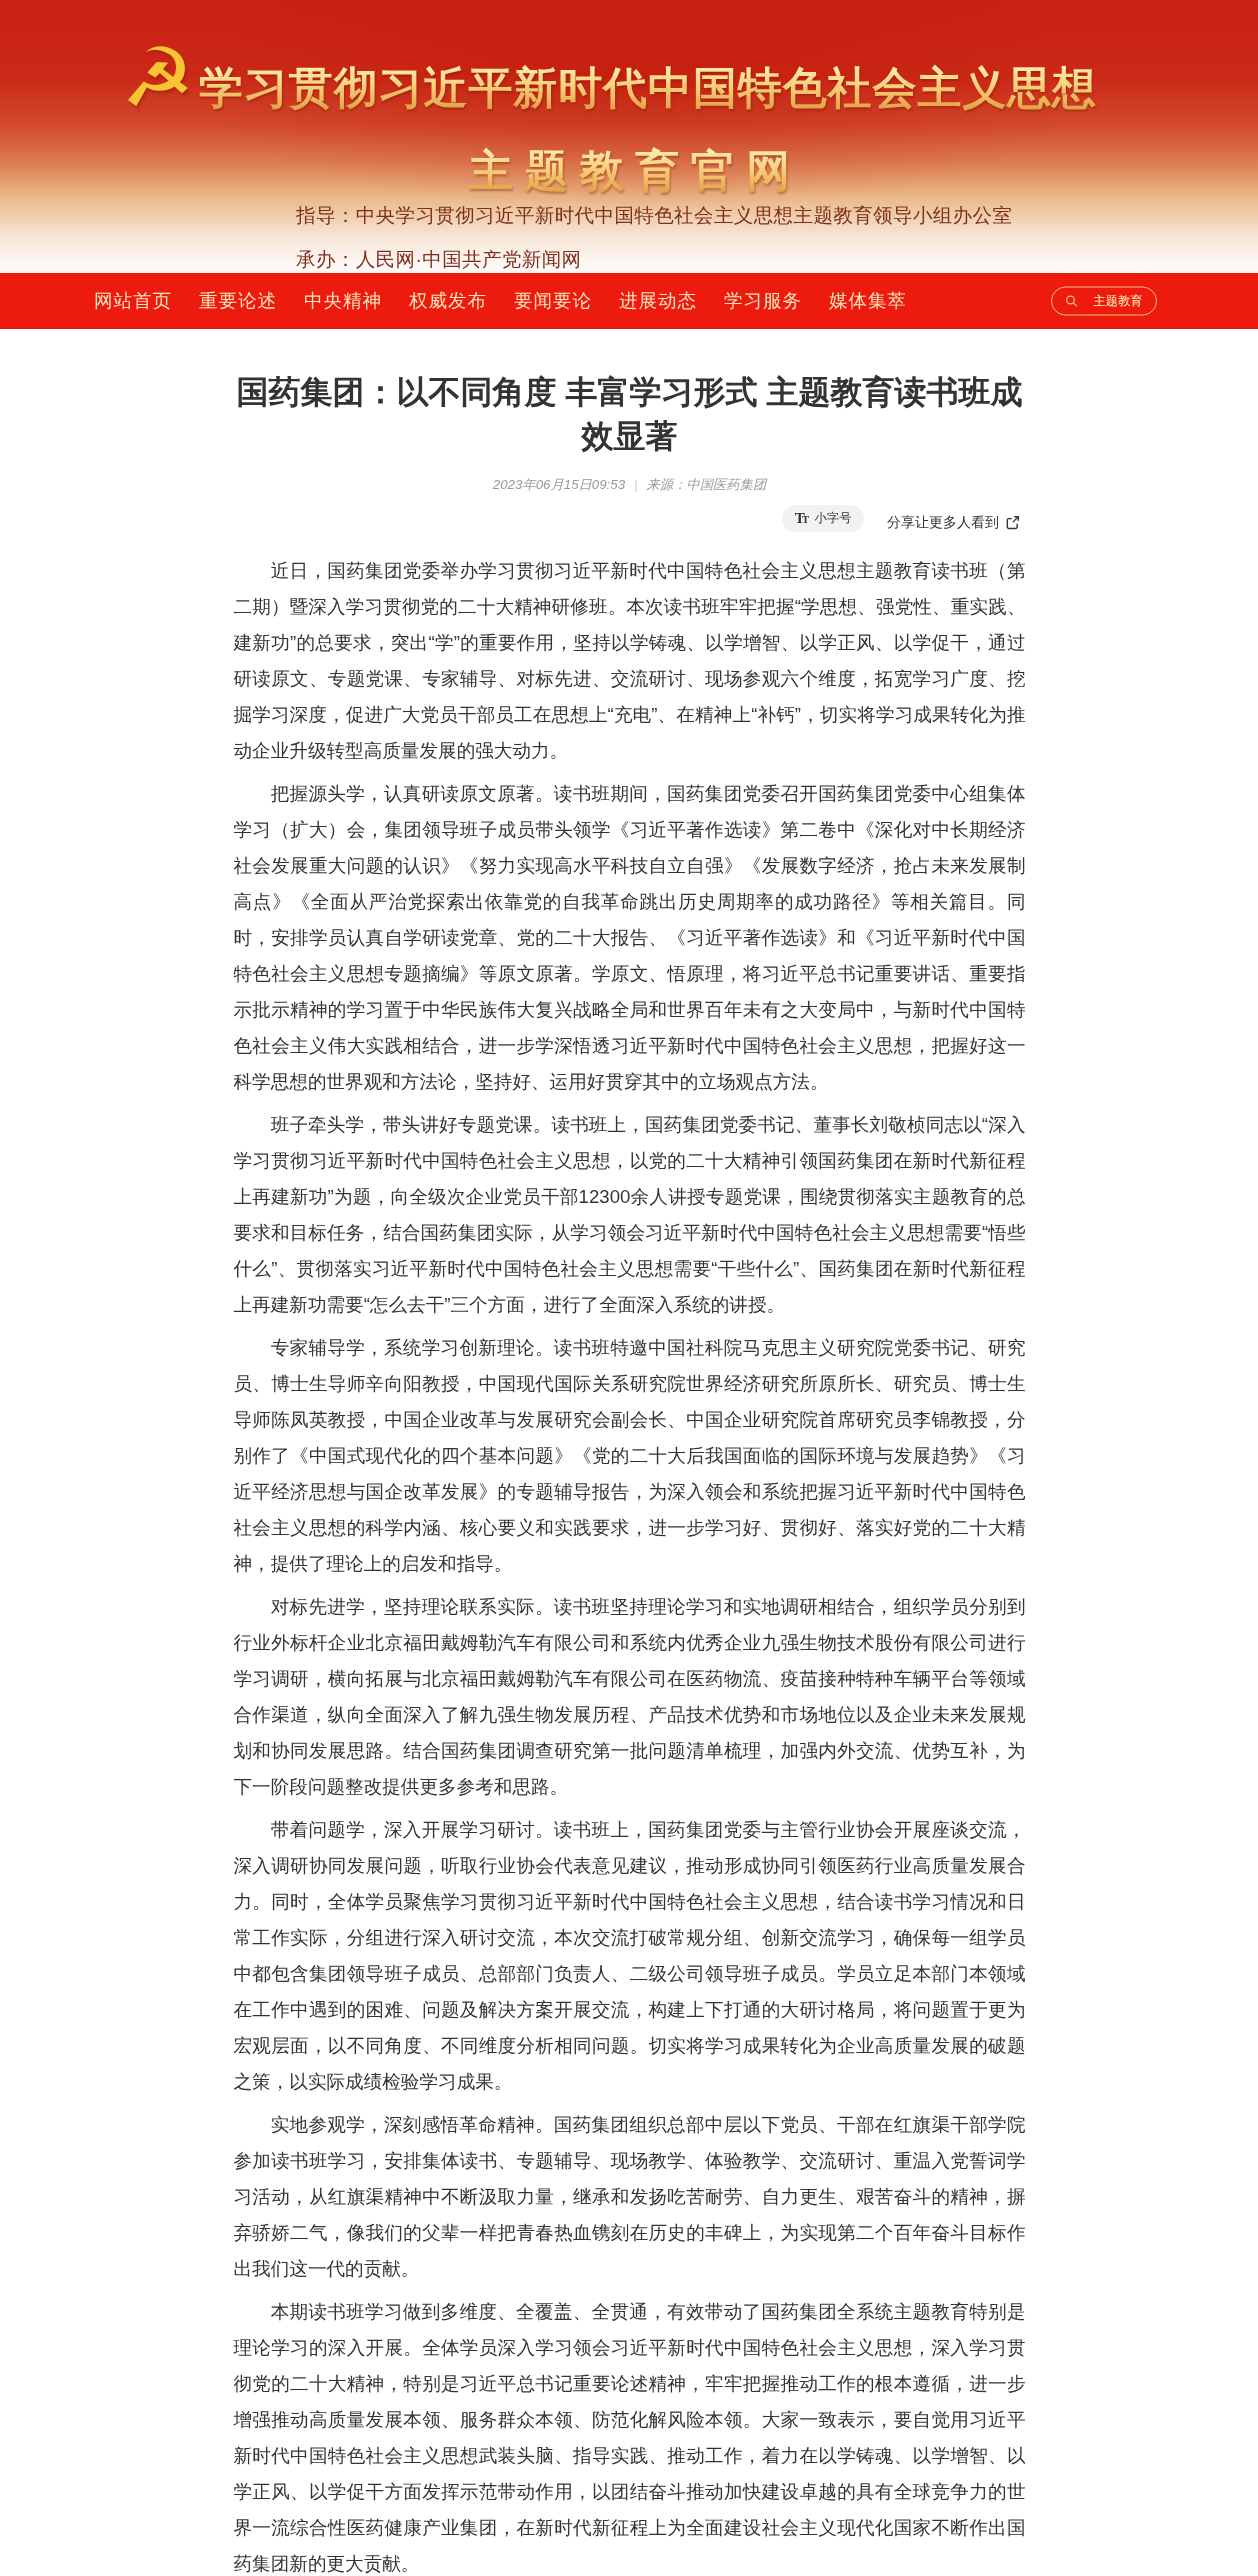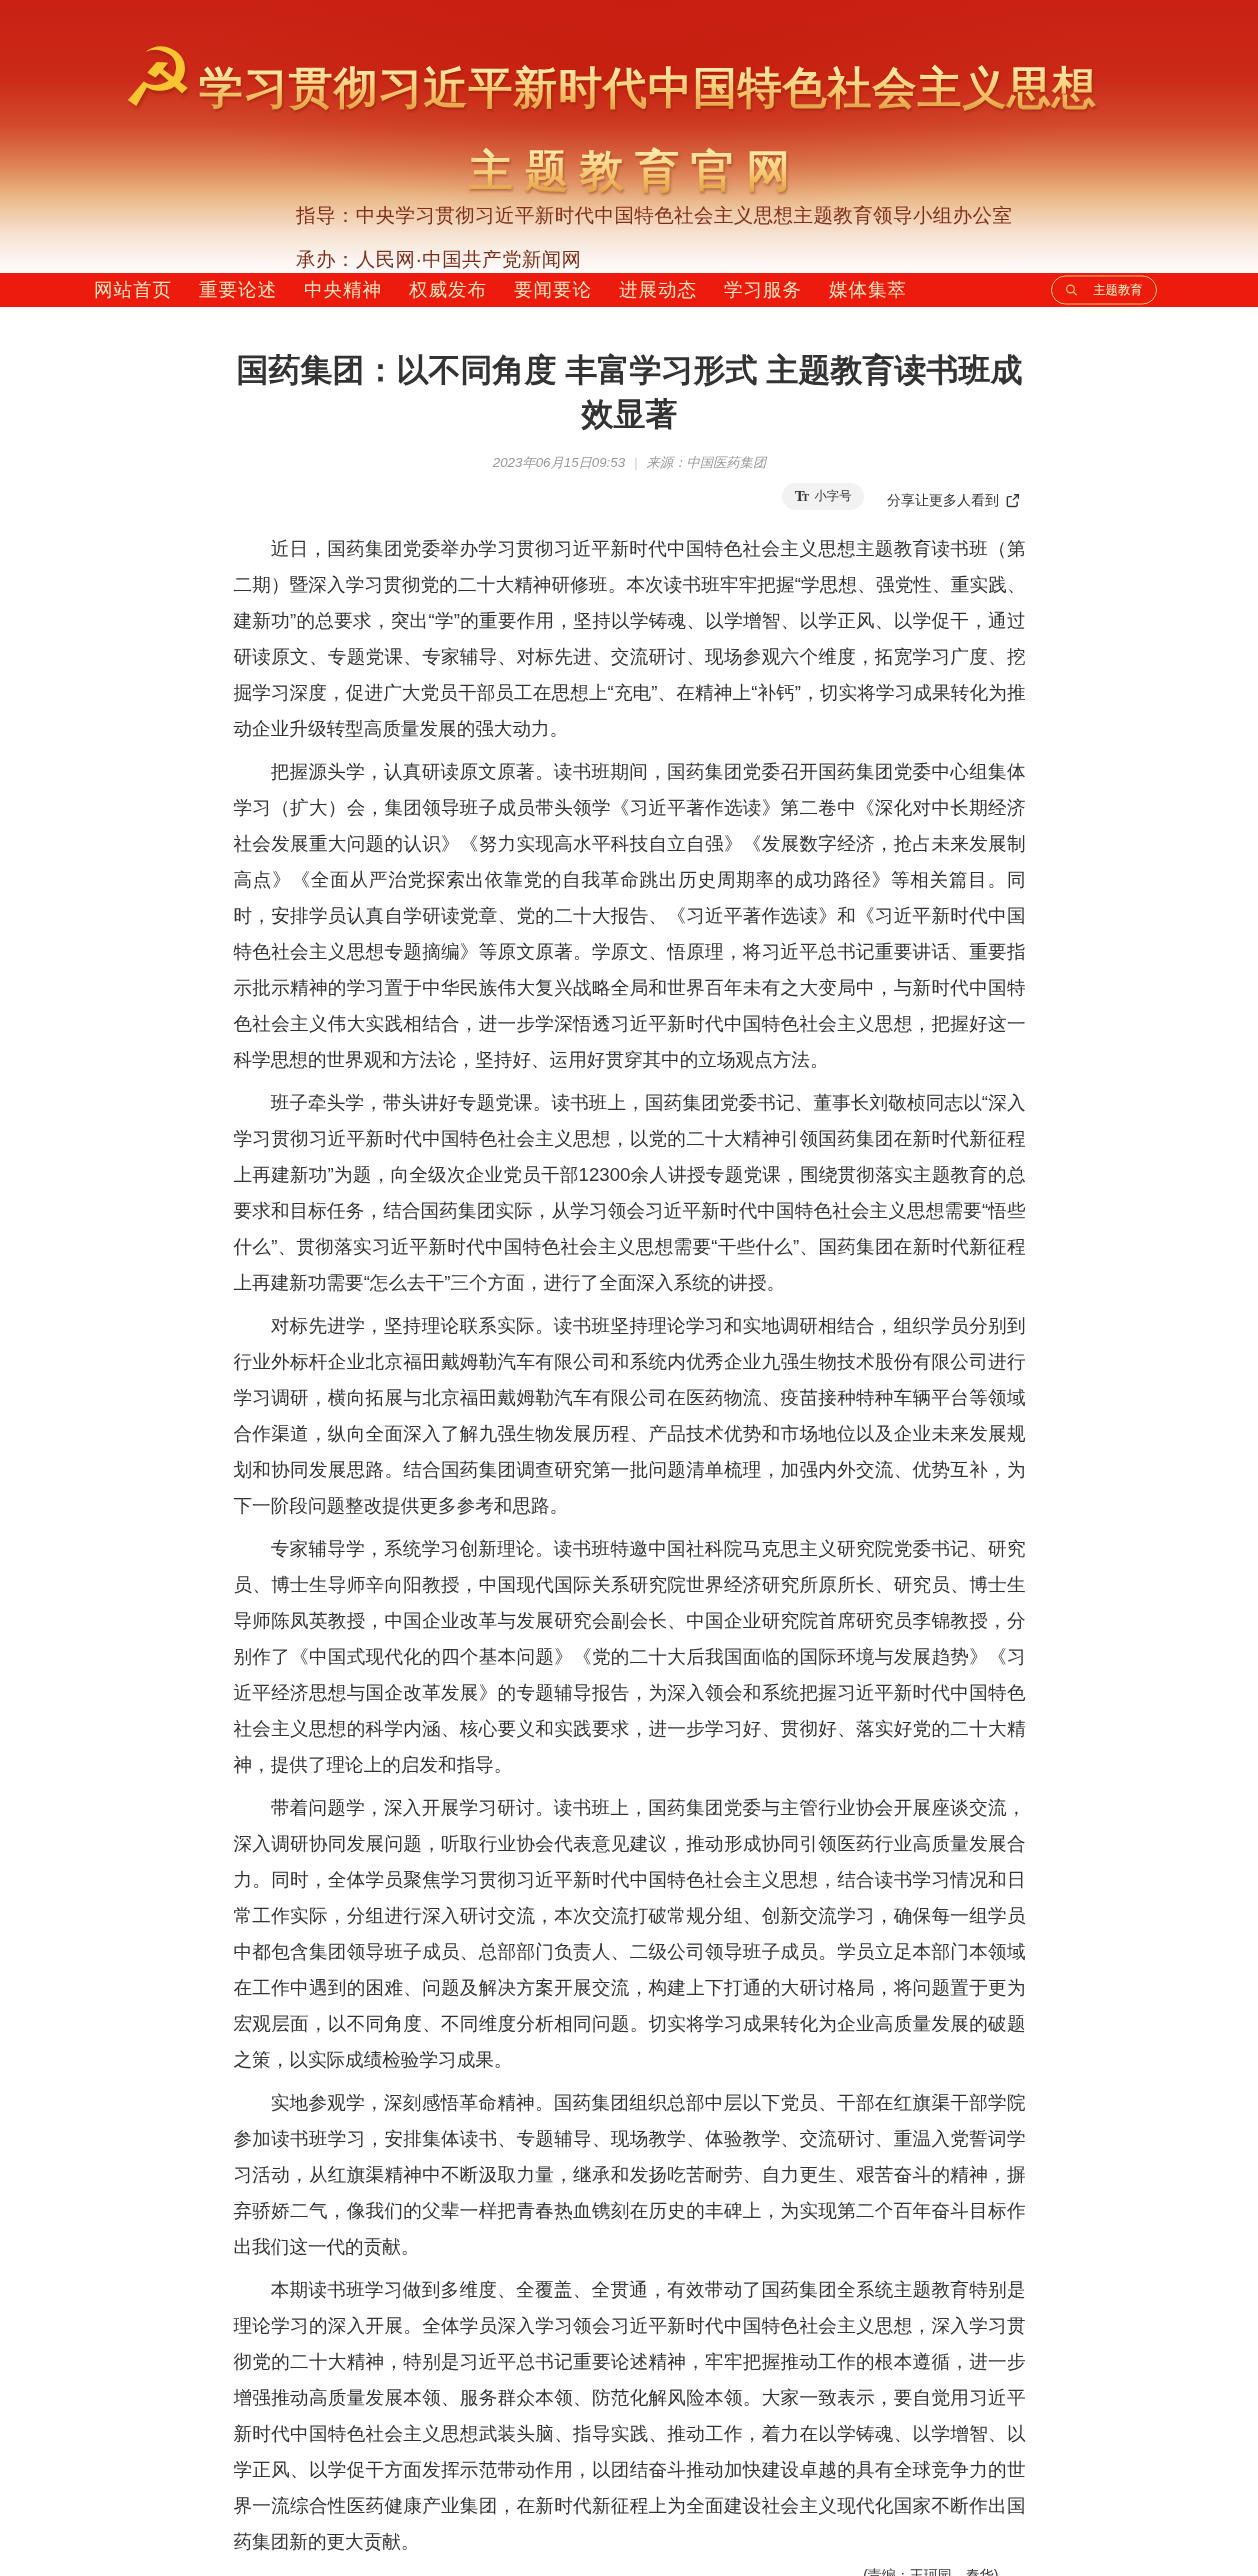--- a/index.html
+++ b/index.html
@@ -33,21 +33,21 @@
   .banner-t1 { top: 59px; font-size: 44px; padding-left: 37px; letter-spacing: 0.9px; }
   .banner-t2 { top: 142px; font-size: 44px; letter-spacing: 11.5px; padding-left: 11.5px; }
   .banner-guide, .banner-host {
     position: absolute; left: 296px; font-size: 19.5px; color: #7d2f1a; letter-spacing: 0.4px;
   }
   .banner-guide { top: 202px; }
   .banner-host  { top: 246px; }
 
   
   .topnav {
-    position: relative; height: 34px; background: #ed1b0e;
+    position: relative; height: 56px; background: #ed1b0e;
     display: flex; align-items: center; padding-left: 94px; gap: 27px;
   }
   .nav-item {
     color: #fbe3bd; font-size: 18.6px; text-decoration: none; cursor: pointer;
     letter-spacing: 0.9px; white-space: nowrap;
   }
   .search-pill {
     position: absolute; right: 102px; top: 50%; transform: translateY(-50%);
     height: 29px; padding: 0 13.3px; border: 0.9px solid #f0c377; border-radius: 15px;
     display: flex; align-items: center; gap: 15px; cursor: pointer;
@@ -143,22 +143,22 @@
           <path d="M9.8 1.8 H14.2 V6.2" fill="none" stroke="#333" stroke-width="1.5"></path>
           <path d="M14 2 L8.4 7.6" fill="none" stroke="#333" stroke-width="1.5"></path>
         </svg>
       </a>
     </div>
 
     <article class="article-body">
       <p>近日，国药集团党委举办学习贯彻习近平新时代中国特色社会主义思想主题教育读书班（第二期）暨深入学习贯彻党的二十大精神研修班。本次读书班牢牢把握“学思想、强党性、重实践、建新功”的总要求，突出“学”的重要作用，坚持以学铸魂、以学增智、以学正风、以学促干，通过研读原文、专题党课、专家辅导、对标先进、交流研讨、现场参观六个维度，拓宽学习广度、挖掘学习深度，促进广大党员干部员工在思想上“充电”、在精神上“补钙”，切实将学习成果转化为推动企业升级转型高质量发展的强大动力。</p>
       <p>把握源头学，认真研读原文原著。读书班期间，国药集团党委召开国药集团党委中心组集体学习（扩大）会，集团领导班子成员带头领学《习近平著作选读》第二卷中《深化对中长期经济社会发展重大问题的认识》《努力实现高水平科技自立自强》《发展数字经济，抢占未来发展制高点》《全面从严治党探索出依靠党的自我革命跳出历史周期率的成功路径》等相关篇目。同时，安排学员认真自学研读党章、党的二十大报告、《习近平著作选读》和《习近平新时代中国特色社会主义思想专题摘编》等原文原著。学原文、悟原理，将习近平总书记重要讲话、重要指示批示精神的学习置于中华民族伟大复兴战略全局和世界百年未有之大变局中，与新时代中国特色社会主义伟大实践相结合，进一步学深悟透习近平新时代中国特色社会主义思想，把握好这一科学思想的世界观和方法论，坚持好、运用好贯穿其中的立场观点方法。</p>
       <p>班子牵头学，带头讲好专题党课。读书班上，国药集团党委书记、董事长刘敬桢同志以“深入学习贯彻习近平新时代中国特色社会主义思想，以党的二十大精神引领国药集团在新时代新征程上再建新功”为题，向全级次企业党员干部12300余人讲授专题党课，围绕贯彻落实主题教育的总要求和目标任务，结合国药集团实际，从学习领会习近平新时代中国特色社会主义思想需要“悟些什么”、贯彻落实习近平新时代中国特色社会主义思想需要“干些什么”、国药集团在新时代新征程上再建新功需要“怎么去干”三个方面，进行了全面深入系统的讲授。</p>
+      <p>专家辅导学，系统学习创新理论。读书班特邀中国社科院马克思主义研究院党委书记、研究员、博士生导师辛向阳教授，中国现代国际关系研究院世界经济研究所原所长、研究员、博士生导师陈凤英教授，中国企业改革与发展研究会副会长、中国企业研究院首席研究员李锦教授，分别作了《中国式现代化的四个基本问题》《党的二十大后我国面临的国际环境与发展趋势》《习近平经济思想与国企改革发展》的专题辅导报告，为深入领会和系统把握习近平新时代中国特色社会主义思想的科学内涵、核心要义和实践要求，进一步学习好、贯彻好、落实好党的二十大精神，提供了理论上的启发和指导。</p>
       <p>对标先进学，坚持理论联系实际。读书班坚持理论学习和实地调研相结合，组织学员分别到行业外标杆企业北京福田戴姆勒汽车有限公司和系统内优秀企业九强生物技术股份有限公司进行学习调研，横向拓展与北京福田戴姆勒汽车有限公司在医药物流、疫苗接种特种车辆平台等领域合作渠道，纵向全面深入了解九强生物发展历程、产品技术优势和市场地位以及企业未来发展规划和协同发展思路。结合国药集团调查研究第一批问题清单梳理，加强内外交流、优势互补，为下一阶段问题整改提供更多参考和思路。</p>
-      <p>专家辅导学，系统学习创新理论。读书班特邀中国社科院马克思主义研究院党委书记、研究员、博士生导师辛向阳教授，中国现代国际关系研究院世界经济研究所原所长、研究员、博士生导师陈凤英教授，中国企业改革与发展研究会副会长、中国企业研究院首席研究员李锦教授，分别作了《中国式现代化的四个基本问题》《党的二十大后我国面临的国际环境与发展趋势》《习近平经济思想与国企改革发展》的专题辅导报告，为深入领会和系统把握习近平新时代中国特色社会主义思想的科学内涵、核心要义和实践要求，进一步学习好、贯彻好、落实好党的二十大精神，提供了理论上的启发和指导。</p>
       <p>带着问题学，深入开展学习研讨。读书班上，国药集团党委与主管行业协会开展座谈交流，深入调研协同发展问题，听取行业协会代表意见建议，推动形成协同引领医药行业高质量发展合力。同时，全体学员聚焦学习贯彻习近平新时代中国特色社会主义思想，结合读书学习情况和日常工作实际，分组进行深入研讨交流，本次交流打破常规分组、创新交流学习，确保每一组学员中都包含集团领导班子成员、总部部门负责人、二级公司领导班子成员。学员立足本部门本领域在工作中遇到的困难、问题及解决方案开展交流，构建上下打通的大研讨格局，将问题置于更为宏观层面，以不同角度、不同维度分析相同问题。切实将学习成果转化为企业高质量发展的破题之策，以实际成绩检验学习成果。</p>
       <p>实地参观学，深刻感悟革命精神。国药集团组织总部中层以下党员、干部在红旗渠干部学院参加读书班学习，安排集体读书、专题辅导、现场教学、体验教学、交流研讨、重温入党誓词学习活动，从红旗渠精神中不断汲取力量，继承和发扬吃苦耐劳、自力更生、艰苦奋斗的精神，摒弃骄娇二气，像我们的父辈一样把青春热血镌刻在历史的丰碑上，为实现第二个百年奋斗目标作出我们这一代的贡献。</p>
       <p>本期读书班学习做到多维度、全覆盖、全贯通，有效带动了国药集团全系统主题教育特别是理论学习的深入开展。全体学员深入学习领会习近平新时代中国特色社会主义思想，深入学习贯彻党的二十大精神，特别是习近平总书记重要论述精神，牢牢把握推动工作的根本遵循，进一步增强推动高质量发展本领、服务群众本领、防范化解风险本领。大家一致表示，要自觉用习近平新时代中国特色社会主义思想武装头脑、指导实践、推动工作，着力在以学铸魂、以学增智、以学正风、以学促干方面发挥示范带动作用，以团结奋斗推动加快建设卓越的具有全球竞争力的世界一流综合性医药健康产业集团，在新时代新征程上为全面建设社会主义现代化国家不断作出国药集团新的更大贡献。</p>
     </article>
 
     <div class="editor">(责编：王珂园、秦华)</div>
   </main>
 
 </div>
 

